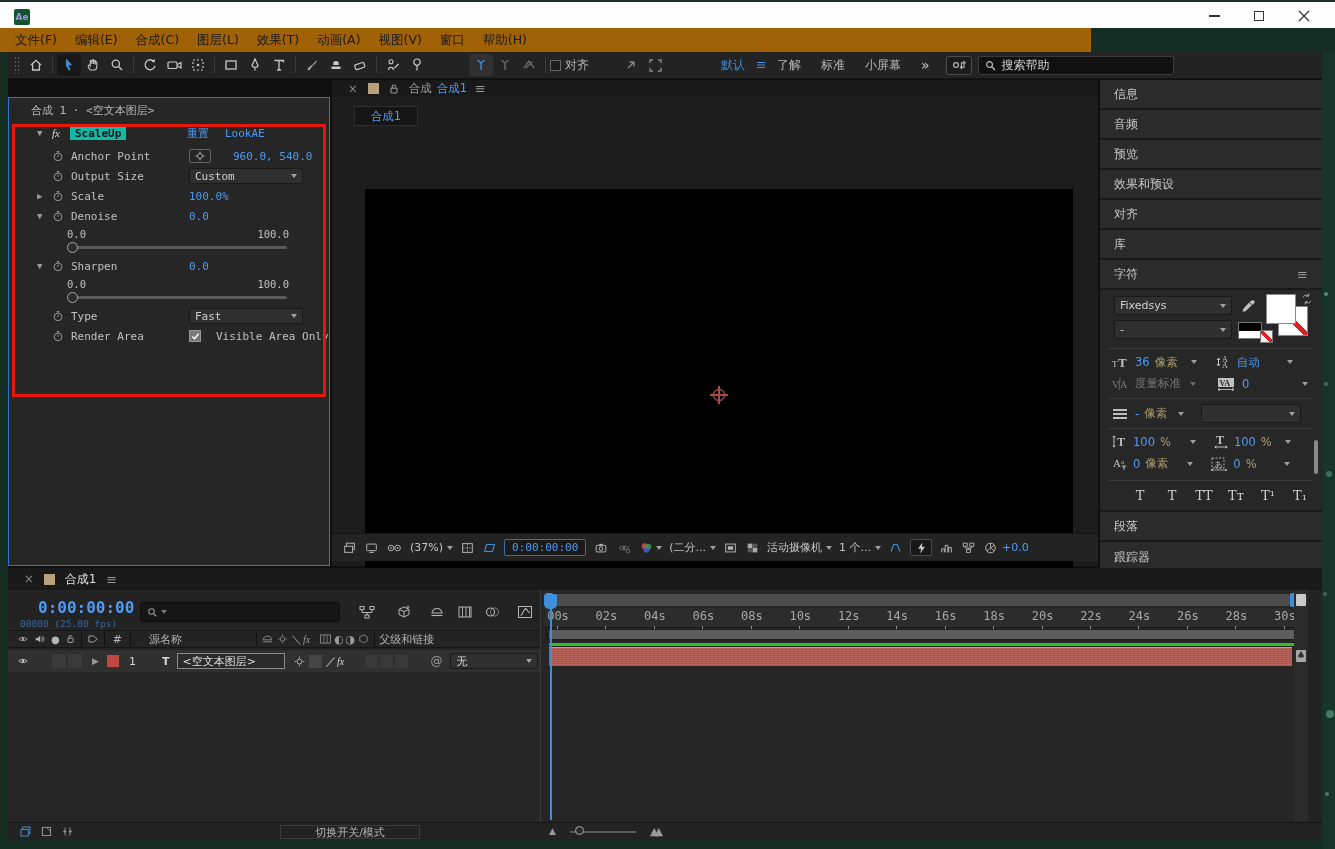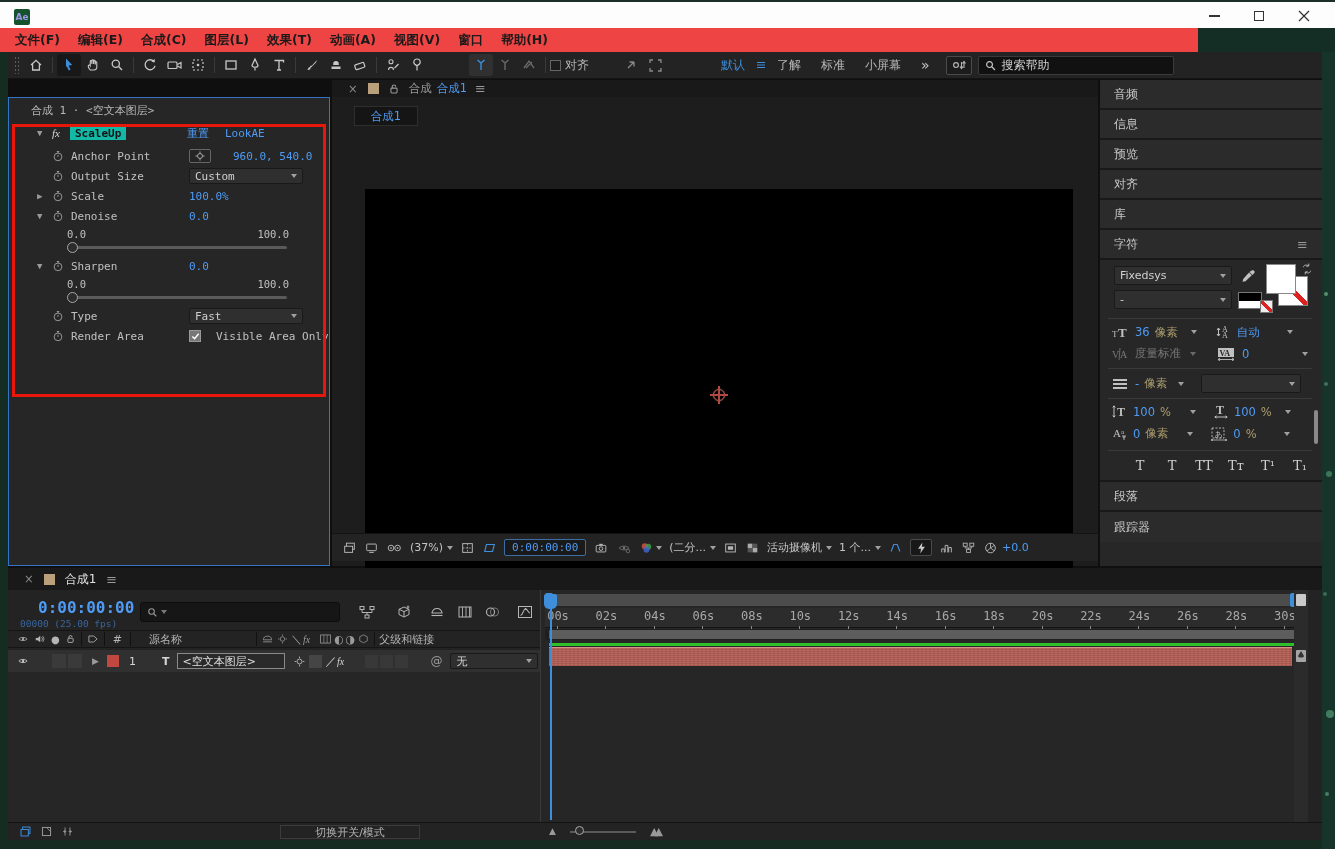--- a/index.html
+++ b/index.html
@@ -20,21 +20,21 @@
   .edge-bottom { left:0; top:840px; width:1335px; height:9px; background:#142c22; }
 
   
   .titlebar { left:0; top:0; width:1335px; height:28px; background:#fdfdfd; border-top:2px solid #1b2e27; }
   .ae-badge { left:14px; top:7px; width:16px; height:16px; background:#14532d; color:#9e97e8;
     font-size:9px; font-weight:bold; display:flex; align-items:center; justify-content:center; border-radius:2px;}
   .win-title { left:38px; top:0; height:28px; line-height:30px; font-size:13px; color:#111; }
   .winbtn { top:0; width:34px; height:28px; display:flex; align-items:center; justify-content:center; }
 
   
-  .menubar { left:0; top:28px; width:1198px; height:24px; background:#ef4444; display:flex; align-items:center; padding-left:6px;font-weight:bold;}
+  .menubar { left:0; top:28px; width:1091px; height:24px; background:#a16207; display:flex; align-items:center; padding-left:6px;}
   .menubar span { font-size:12.5px; color:#1a1a1a; padding:0 9px; }
 
   
   .app { left:8px; top:52px; width:1314px; height:788px; background:#0f0f0f; }
 
   
   .toolbar { left:0; top:0; width:1314px; height:27px; background:#232323; border-bottom:1px solid #141414;
     display:flex; align-items:center; padding:0 6px; }
   .tool { width:24px; height:22px; display:flex; align-items:center; justify-content:center; border-radius:3px; flex:none;}
   .tool.sel { background:#181818; }
@@ -609,27 +609,30 @@
           <span class="blue txt">+0.0</span>
         </span>
       </div>
     </div>
   </div>
 
   <div class="abs rt-panel">
     <div>
 
     <div class="rt-bar">
+          <span>信息</span>
+        </div>
+        <div class="rt-bar">
           <span>音频</span>
         </div>
         <div class="rt-bar">
-          <span>信息</span>
+          <span>预览</span>
         </div>
         <div class="rt-bar">
-          <span>预览</span>
+          <span>效果和预设</span>
         </div>
         <div class="rt-bar">
           <span>对齐</span>
         </div>
         <div class="rt-bar">
           <span>库</span>
         </div>
       </div>
     <div class="rt-bar">
       <span>字符</span>

